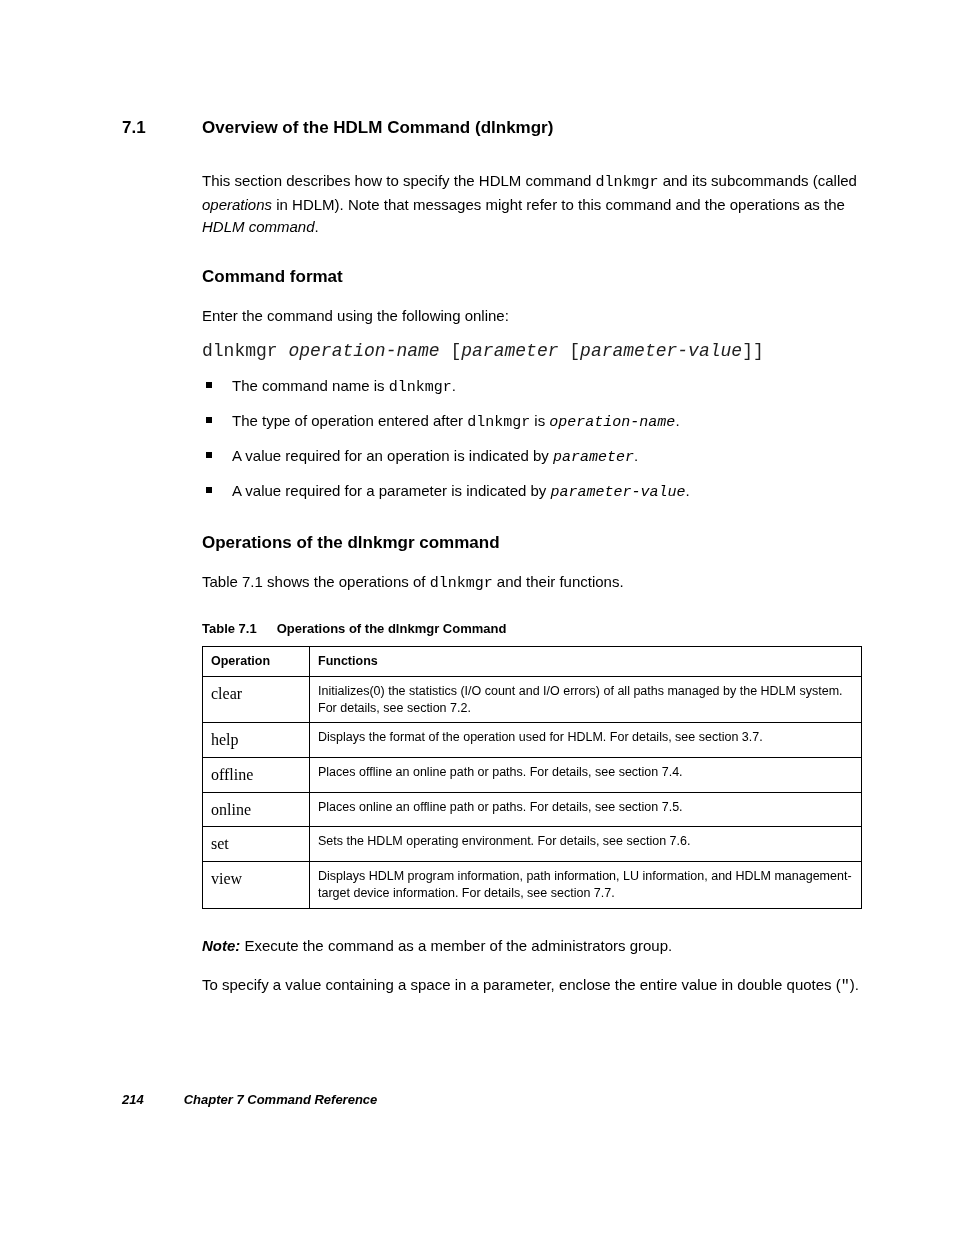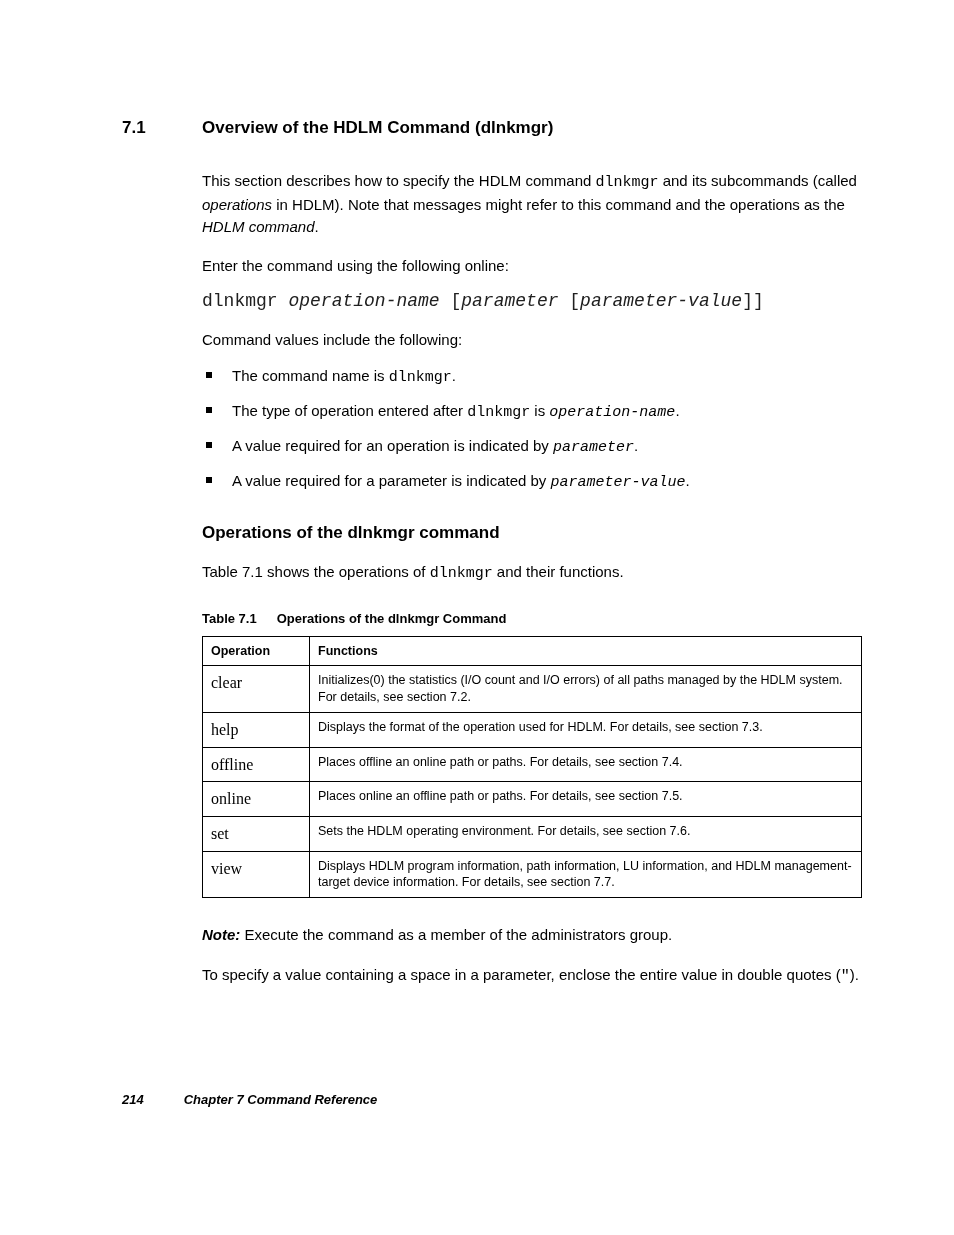--- a/index.html
+++ b/index.html
@@ -133,28 +133,28 @@
   <div>
     <span class="section-num">7.1</span><span class="section-title">Overview of the HDLM Command (dlnkmgr)</span>
   </div>
 
   <div class="body-block">
 
     <p class="body first">
       <span>This section describes how to specify the HDLM command </span><span class="mono">dlnkmgr</span><span> and its subcommands (called </span><span class="ital">operations</span><span> in HDLM). Note that messages might refer to this command and the operations as the </span><span class="ital">HDLM command</span><span>.</span>
     </p>
 
+    <p class="subhead">Command format</p>
 
     <p class="body">Enter the command using the following online:</p>
 
     <p class="code-line">
       <span>dlnkmgr </span><span class="ital">operation-name</span><span> [</span><span class="ital">parameter</span><span> [</span><span class="ital">parameter-value</span><span>]]</span>
     </p>
 
-    <p class="body">Command values include the following:</p>
 
     <ul class="sq">
       <li>
         <span>The command name is </span><span class="mono">dlnkmgr</span><span>.</span>
       </li>
       <li>
         <span>The type of operation entered after </span><span class="mono">dlnkmgr</span><span> is </span><span class="mono ital">operation-name</span><span>.</span>
       </li>
       <li>
         <span>A value required for an operation is indicated by </span><span class="mono ital">parameter</span><span>.</span>
@@ -181,21 +181,21 @@
           <th>Functions</th>
         </tr>
       </thead>
       <tbody>
         <tr>
           <td class="op">clear</td>
           <td>Initializes(0) the statistics (I/O count and I/O errors) of all paths managed by the HDLM system. For details, see section 7.2.</td>
         </tr>
         <tr>
           <td class="op">help</td>
-          <td>Displays the format of the operation used for HDLM. For details, see section 7.3.</td>
+          <td>Displays the format of the operation used for HDLM. For details, see section 3.7.</td>
         </tr>
         <tr>
           <td class="op">offline</td>
           <td>Places offline an online path or paths. For details, see section 7.4.</td>
         </tr>
         <tr>
           <td class="op">online</td>
           <td>Places online an offline path or paths. For details, see section 7.5.</td>
         </tr>
         <tr>

